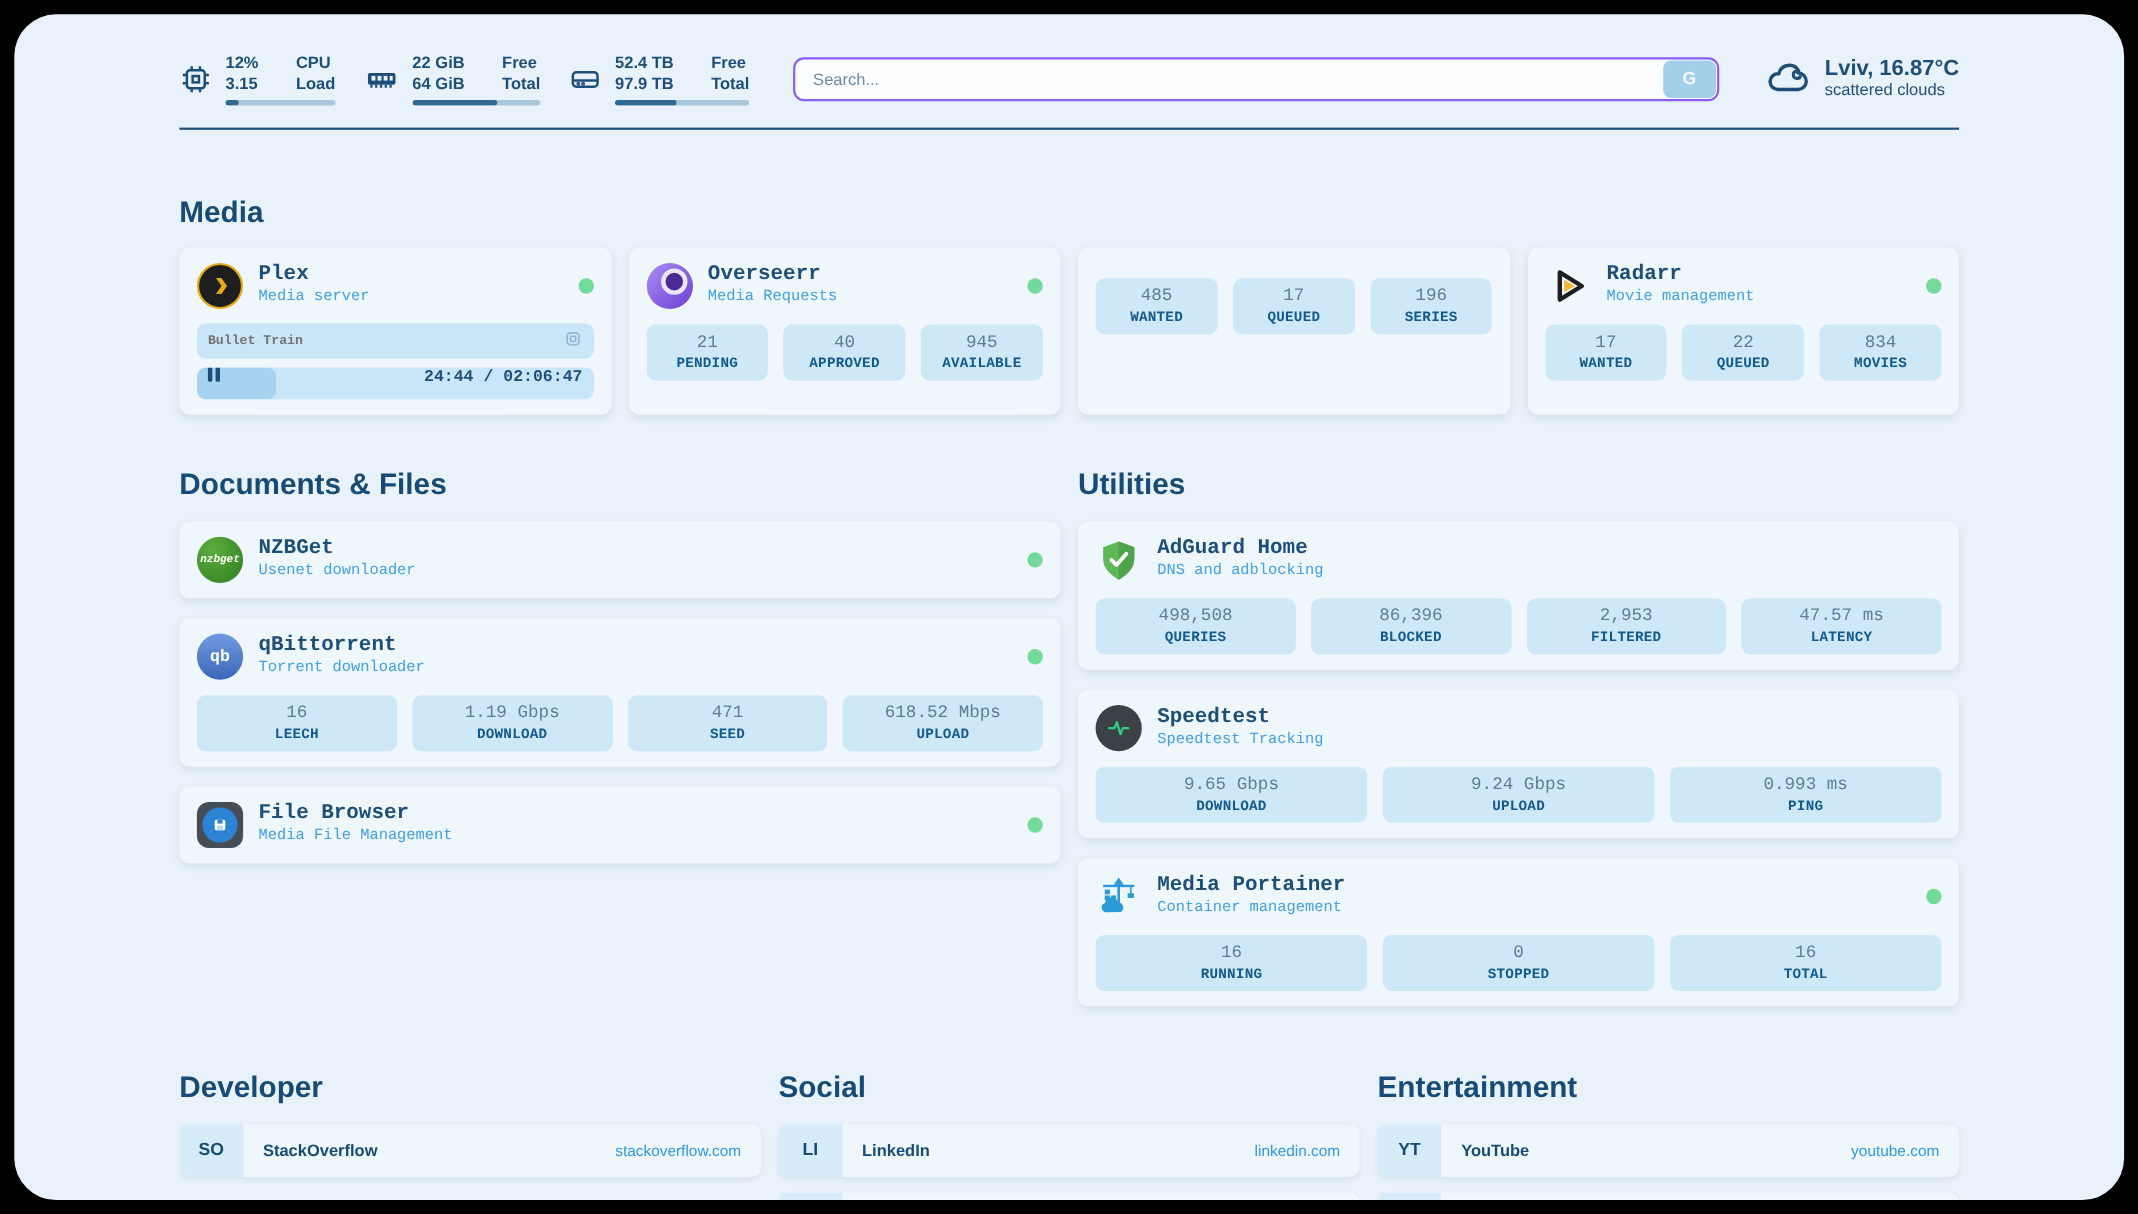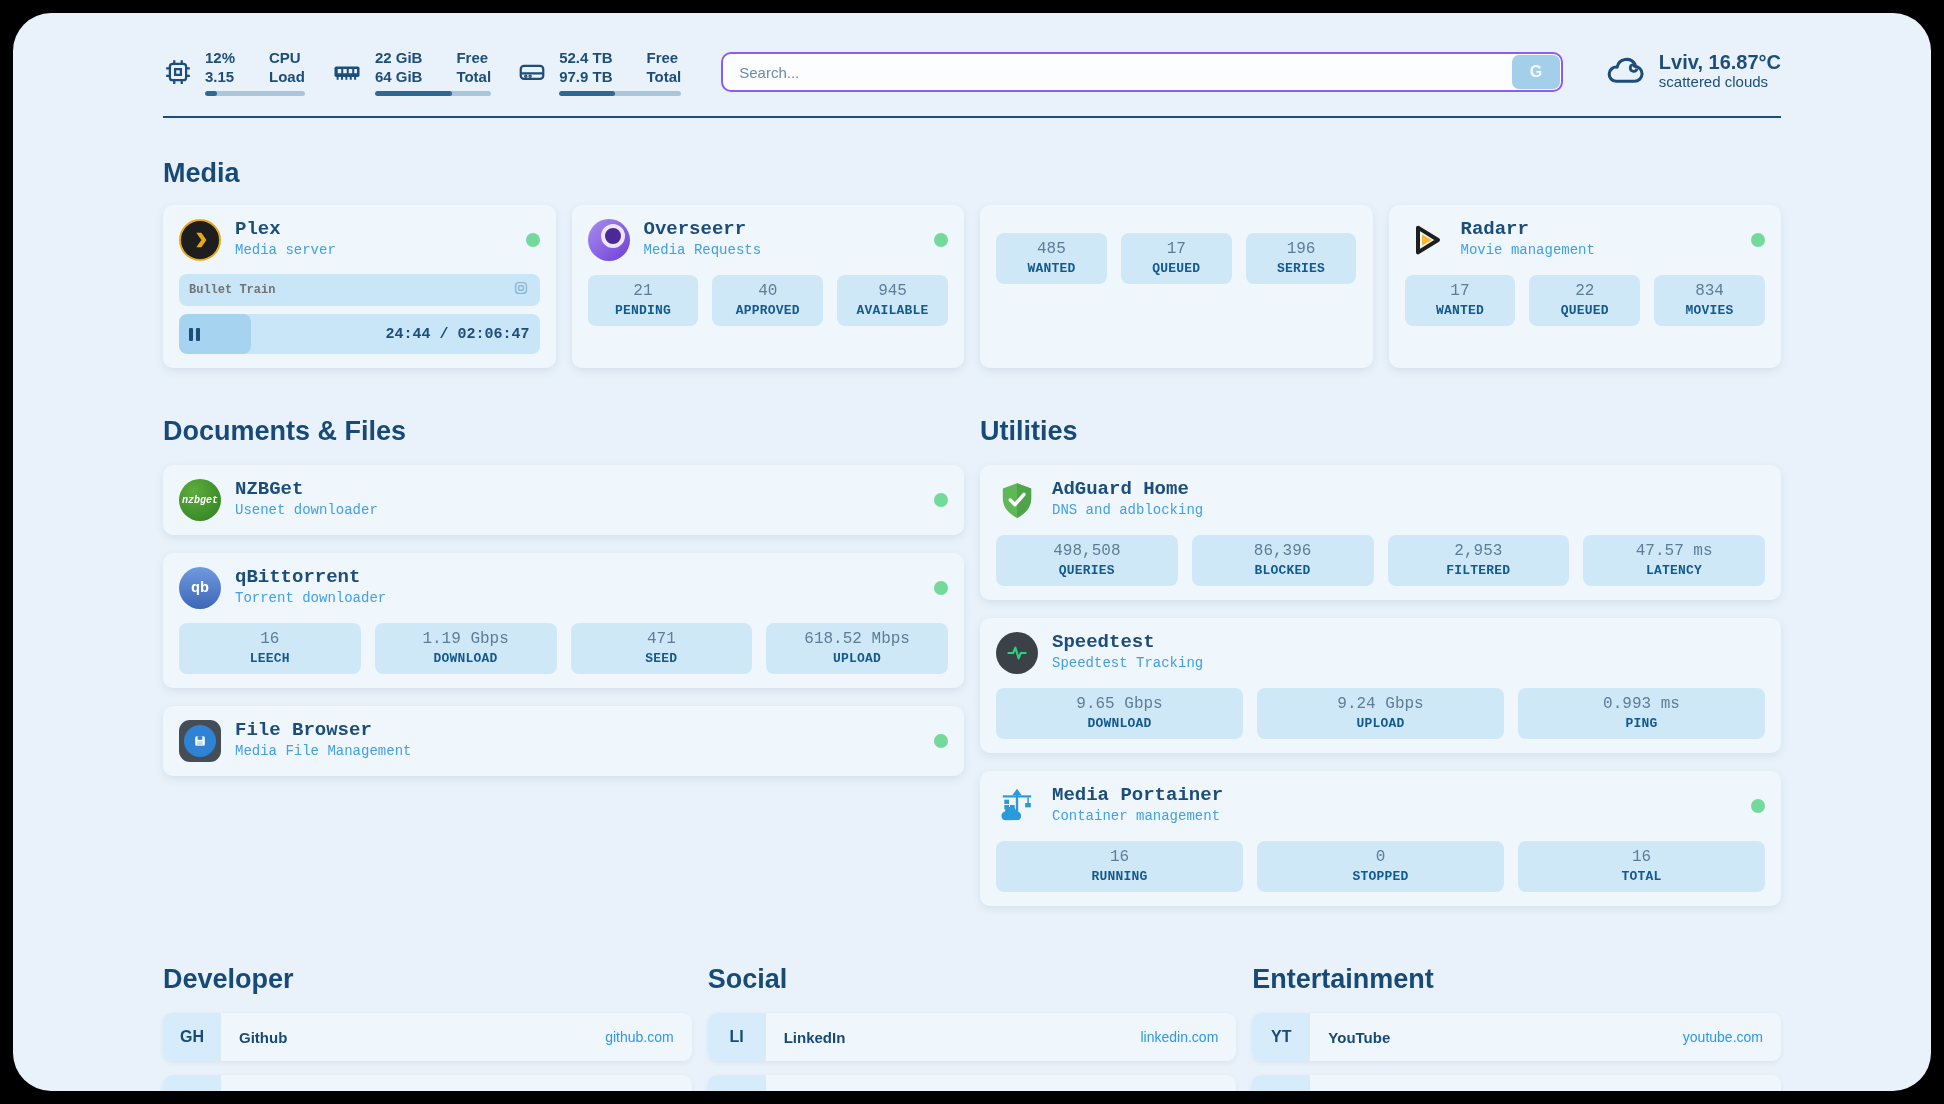--- a/index.html
+++ b/index.html
@@ -40,21 +40,21 @@
   }
   .weather { display:flex; align-items:center; gap:12px; }
   .weather-text { display:flex; flex-direction:column; line-height:20px; }
   .weather-loc { font-size:20px; font-weight:700; color:#1d4e79; }
   .weather-cond { font-size:15px; color:#1d4e79; }
 
   .divider { margin-top:20px; border-bottom:2px solid #1d4e79; }
 
   
   .section-heading { font-size:27px; font-weight:600; color:#174a77; margin-bottom:16px; }
-  .media-section { margin-top:40px; }
+  .media-section { margin-top:60px; }
   .media-grid { display:grid; grid-template-columns:repeat(4,1fr); gap:16px; }
 
   .card {
     background:#eff6fc; border-radius:10px; padding:14px 16px;
     box-shadow:0 3px 8px rgba(30,80,120,.10); cursor:pointer;font-family:Liberation Mono, monospace;
   }
   .card-head { display:flex; align-items:center; gap:14px; }
   .svc-titles { display:flex; flex-direction:column; line-height:21px; }
   .svc-name { font-size:19px; font-weight:600; color:#1d4e79; }
   .svc-sub { font-size:14px; color:#42a0e5; }
@@ -62,22 +62,22 @@
 
   .stats-row { display:flex; gap:14px; margin-top:14px; }
   .stat { flex:1; background:#cfe8f8; border-radius:8px; text-align:center; padding:7px 4px 8px; }
   .stat-value { font-size:16px; color:#5d7d97; }
   .stat-label { font-size:13px; font-weight:700; color:#12598f; margin-top:3px; letter-spacing:.2px; }
 
   
   .media-row { margin-top:13px; background:#c9e6f8; border-radius:8px; padding:5px 10px;
                display:flex; align-items:center; font-size:12px; font-weight:600; color:#737373; }
   .media-row .session-ico { margin-left:auto; }
-  .progress-row { margin-top:8px; background:#c9e6f8; border-radius:8px; height:40px;
-                  position:relative; display:flex; align-items:center; overflow:hidden; }
+  .progress-row { margin-top:8px; background:#c9e6f8; border-radius:8px; height:29px;
+                  position:relative; display:flex; align-items:flex-start; overflow:hidden; }
   .progress-fill { position:absolute; left:0; top:0; bottom:0; background:#a6d4f0; border-radius:8px; }
   .pause-btn { position:relative; z-index:1; margin-left:10px; display:flex; gap:3px; border:none;
                background:transparent; cursor:pointer; padding:0; }
   .pause-btn i { width:4px; height:13px; background:#1d4e79; border-radius:1px; display:block; }
   .time-display { position:relative; z-index:1; margin-left:auto; padding-right:10px;
                   font-size:15px; font-weight:700; color:#1d4e79; }
 
   
   .two-col { display:grid; grid-template-columns:1fr 1fr; gap:0 16px; margin-top:48px; }
   .col-stack { display:flex; flex-direction:column; gap:18px; }
@@ -496,25 +496,20 @@
         </div>
       </div>
     </div>
 
     <div class="bookmarks-grid">
 
       <div class="bm-col">
         <div class="section-heading">Developer</div>
         <div class="bm-stack">
           <div class="bm-row">
-            <span class="bm-abbr">GH</span>
-            <span class="bm-name">Github</span>
-            <span class="bm-url">github.com</span>
-          </div>
-          <div class="bm-row">
             <span class="bm-abbr">SO</span>
             <span class="bm-name">StackOverflow</span>
             <span class="bm-url">stackoverflow.com</span>
           </div>
 
         </div>
       </div>
 
       <div class="bm-col">
         <div class="section-heading">Social</div>

